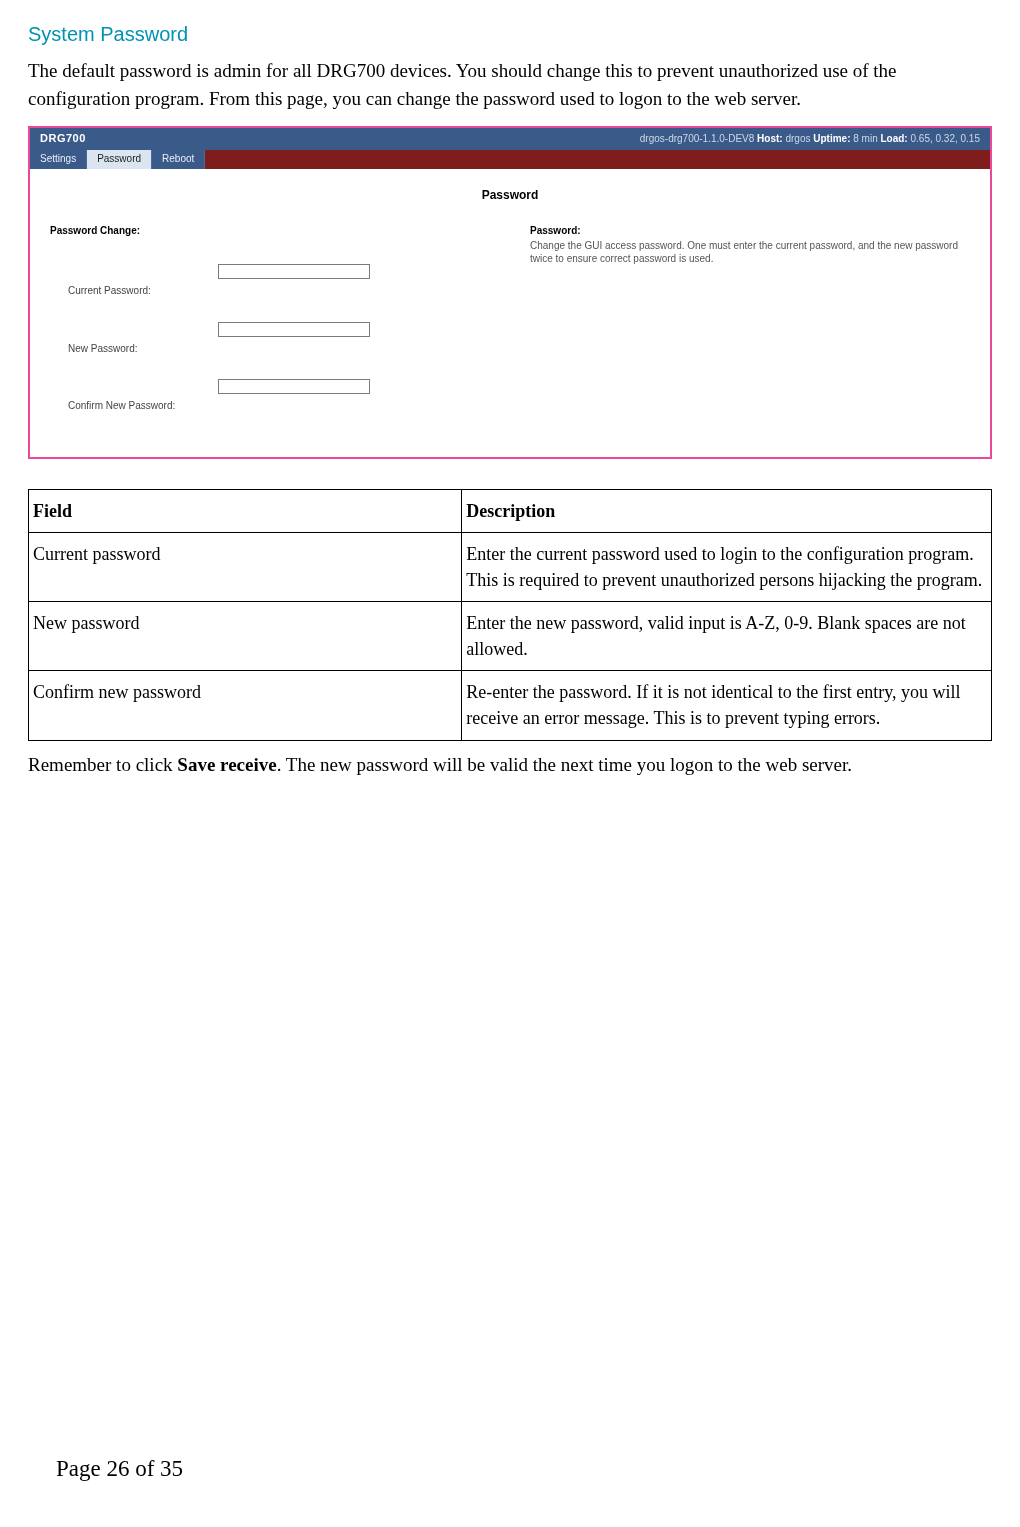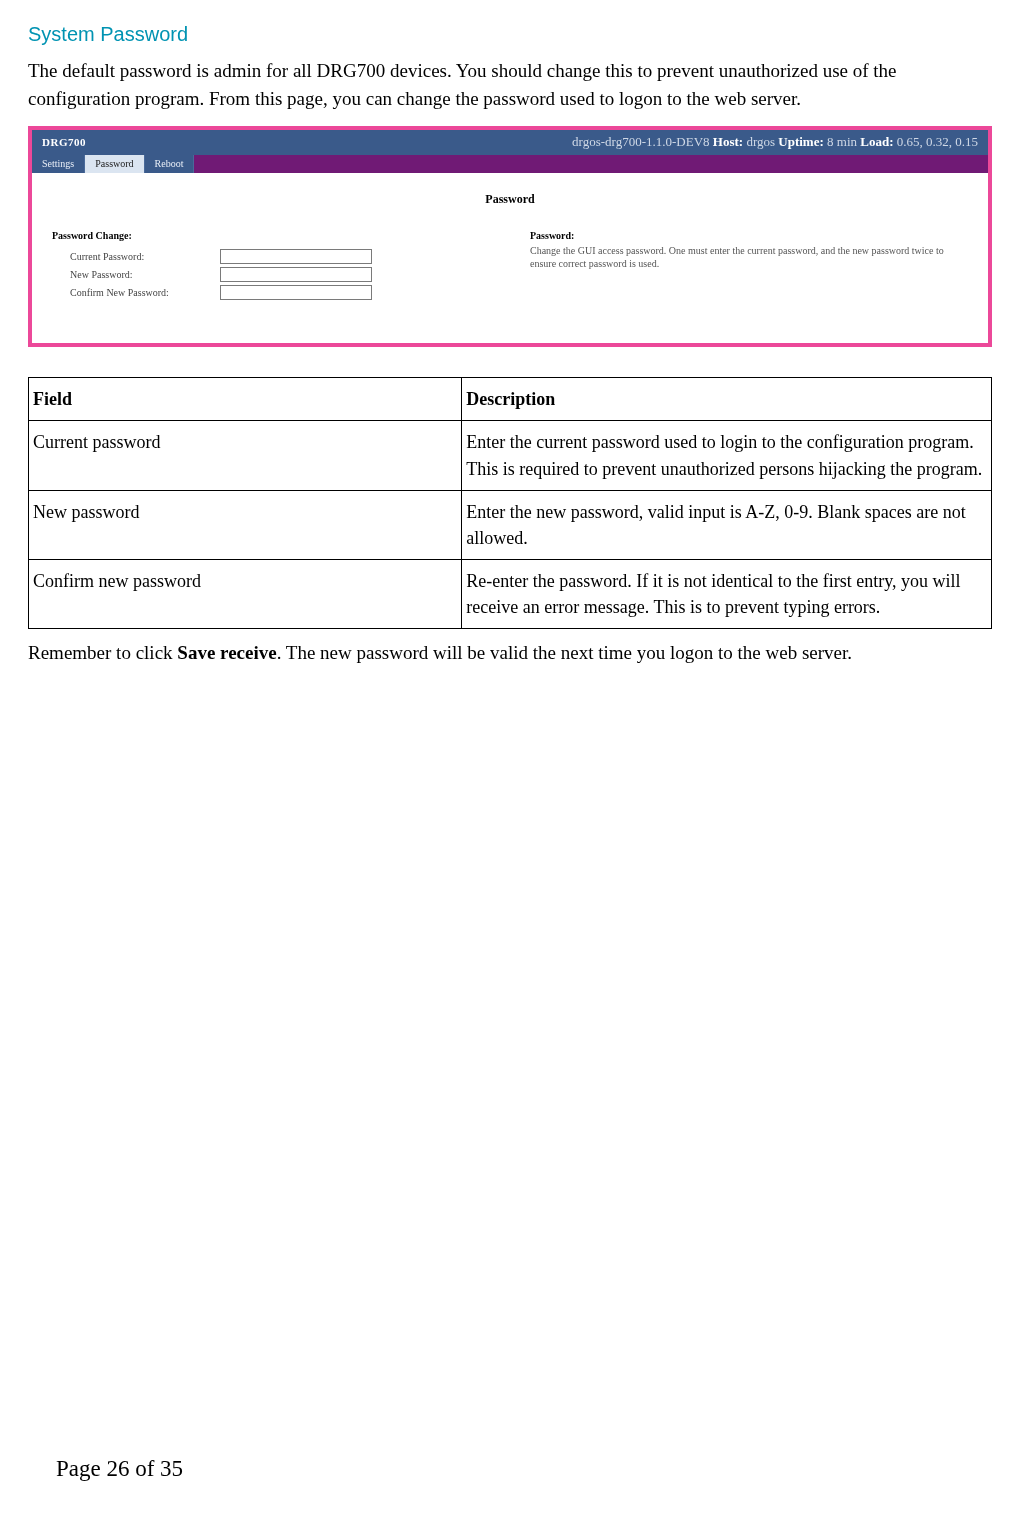--- a/index.html
+++ b/index.html
@@ -18,61 +18,61 @@
     font-size: 20px;
     font-weight: normal;
     margin: 0 0 8px 0;
   }
   p.intro, p.outro {
     margin: 6px 0 14px 0;
   }
 
   
   .ui-box {
-    border: 4px solid #ec4899;
-    font-family: Liberation Serif, serif;
+    border: 2px solid #ec4899;
+    font-family: Liberation Sans, sans-serif;
     font-size: 10px;
     color: #444;
     margin: 10px 0 30px 0;
     background: #fff;
   }
   .ui-header {
     background: #3a5a8a;
     color: #fff;
     display: flex;
     justify-content: space-between;
     align-items: center;
     padding: 3px 10px;
     font-size: 11px;
   }
   .ui-header .brand {
     font-weight: bold;
     letter-spacing: 0.5px;
   }
   .ui-header .meta {
-    font-size: 13px;
+    font-size: 10px;
     color: #cfd8e6;
   }
   .ui-header .meta b { color: #fff; font-weight: bold; }
   .ui-nav1, .ui-nav2 {
     display: flex;
     font-size: 10px;
   }
   .ui-nav1 .tab, .ui-nav2 .tab {
     padding: 2px 10px;
     border-right: 1px solid #4a6a9a;
     background: #4a6a9a;
     color: #e8eef7;
   }
   .ui-nav1 .tab.active, .ui-nav2 .tab.active {
     background: #dbe5f1;
     color: #1a1a1a;
   }
   .ui-nav1 { background: #4a6a9a; }
-  .ui-nav2 { background: #701a75; }
+  .ui-nav2 { background: #7f1d1d; }
   .ui-nav2 .tab { background: #3a5a8a; }
   .ui-body {
     padding: 18px 20px 40px 20px;
   }
   .ui-body .page-title {
     text-align: center;
     font-weight: bold;
     font-size: 12px;
     margin-bottom: 20px;
     color: #000;
@@ -89,20 +89,21 @@
   }
   .field-row {
     display: flex;
     align-items: center;
     margin-bottom: 3px;
   }
   .field-row label {
     display: inline-block;
     width: 150px;
     padding-left: 18px;
+    margin-top: 40px;
   }
   .field-row .fake-input {
     border: 1px solid #7a7a7a;
     height: 13px;
     width: 150px;
     background: #fff;
   }
   .ui-right .help-head {
     font-weight: bold;
     color: #000;

